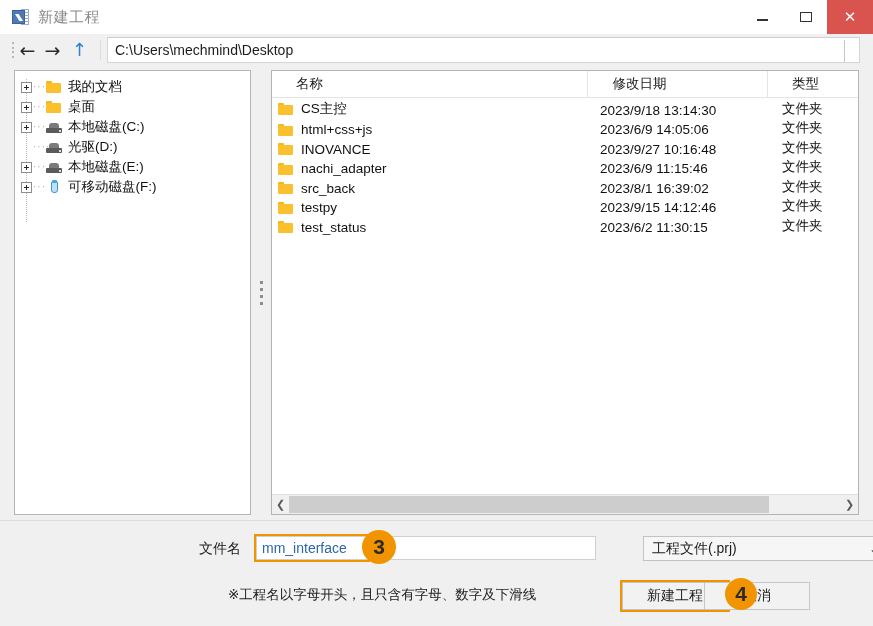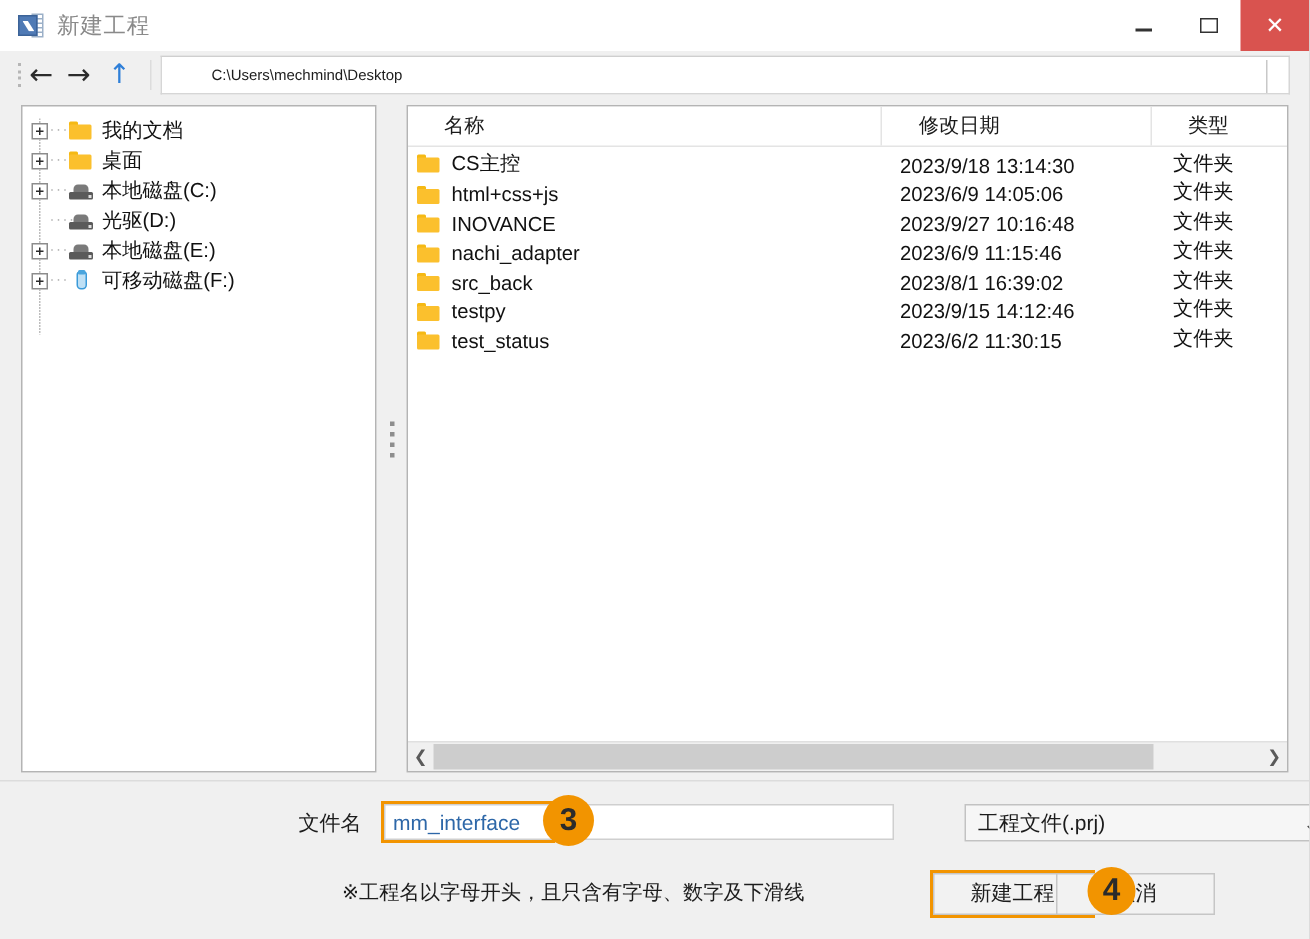--- a/index.html
+++ b/index.html
@@ -8,21 +8,21 @@
     background: #ffffff;
   }
   body {
     font-family: "Liberation Sans", "DejaVu Sans", sans-serif;
     -webkit-font-smoothing: antialiased;
   }
   #app {
     position: relative;
     width: 873px;
     height: 626px;
-    background: #737373;
+    background: #86efac;
     overflow: hidden;
     box-sizing: border-box;
   }
 
   
   .titlebar {
     position: absolute;
     left: 0; top: 0;
     width: 873px;
     height: 34px;
@@ -157,24 +157,23 @@
     margin-right: 13px;
     background: #ffffff;
     border: 1px solid #d6d6d6;
     border-top-color: #cfcfcf;
     box-sizing: border-box;
     display: flex;
     align-items: center;
     position: relative;
   }
   .addr-text {
-    font-size: 10px;
+    font-size: 14px;
     color: #1c1c1c;
     padding-left: 7px;
-    margin-left: 26px;
   }
   .addr-divider {
     position: absolute;
     right: 14px;
     top: 2px;
     width: 1px;
     height: 22px;
     background: #c8c8c8;
   }
 

